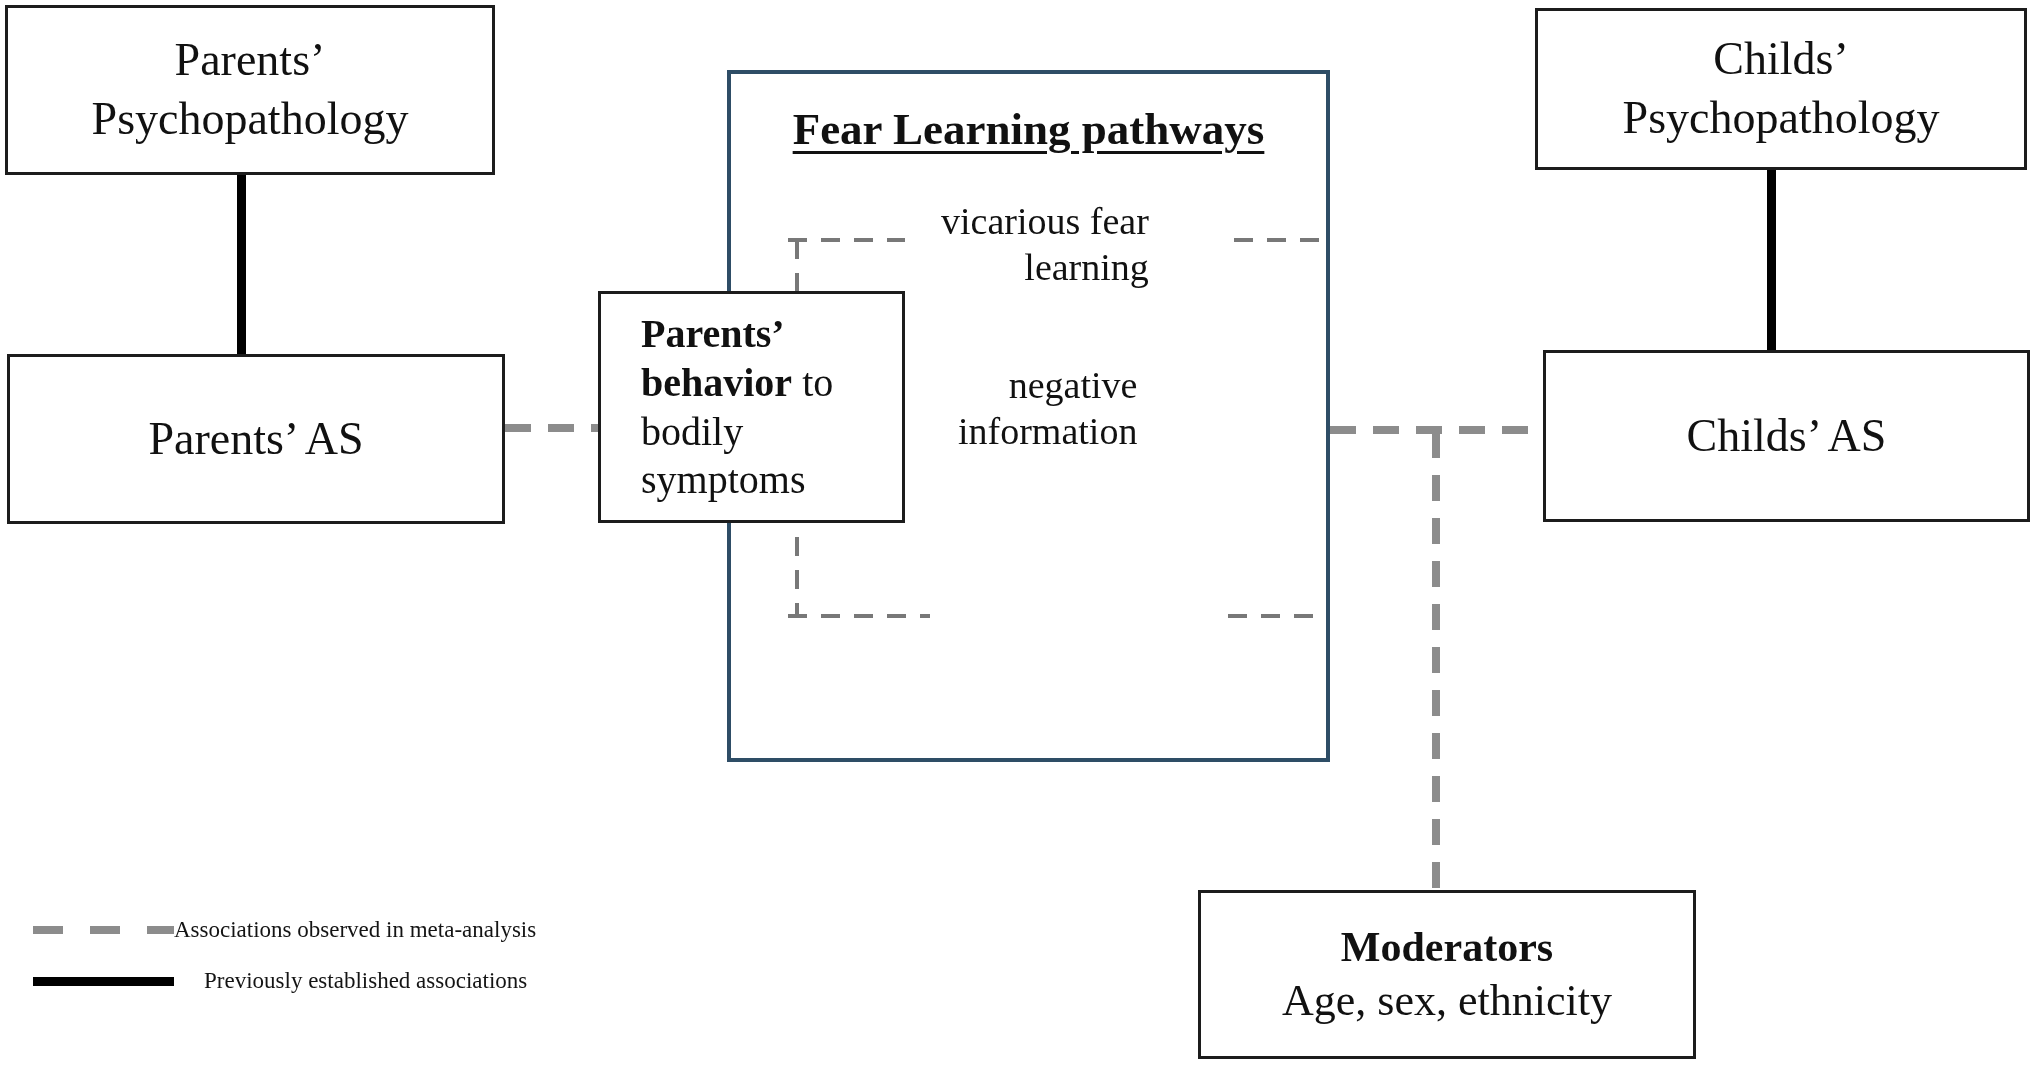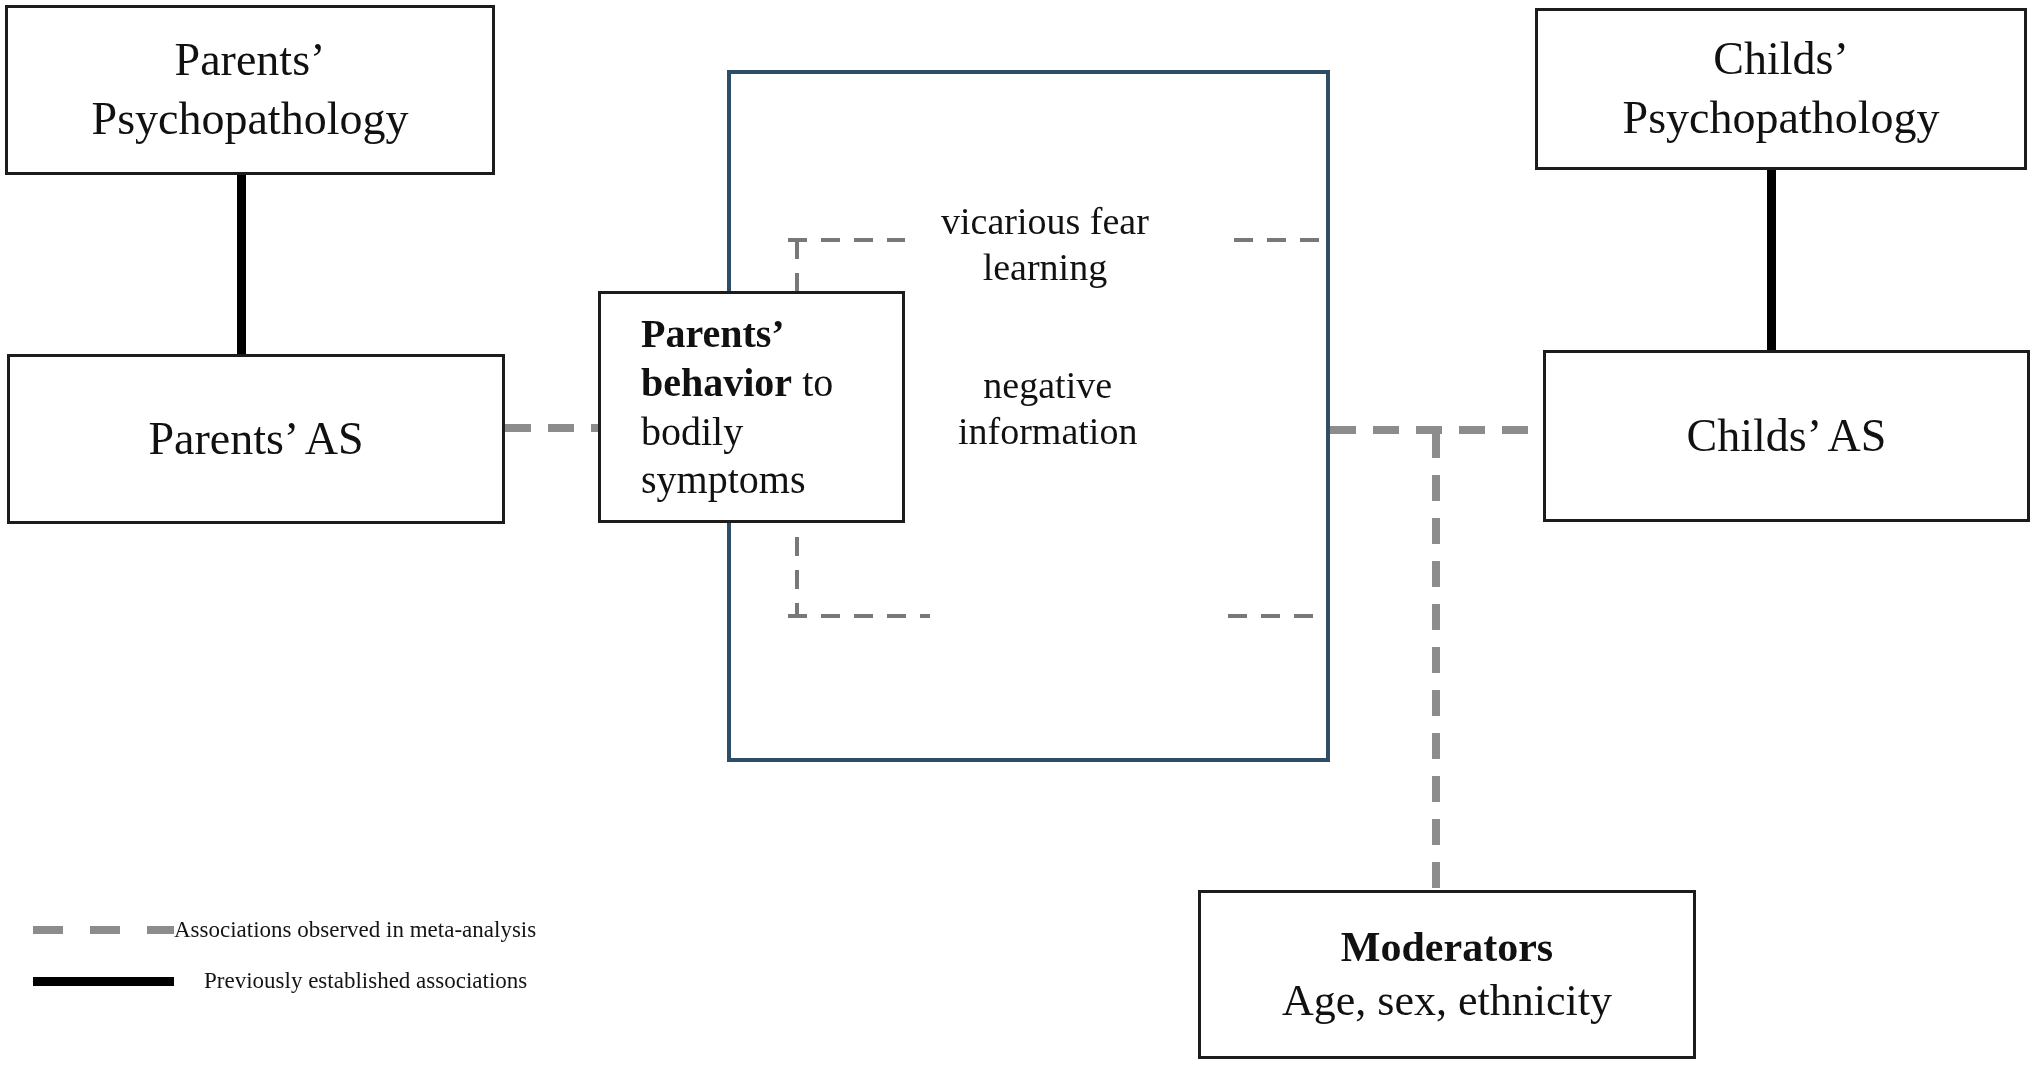--- a/index.html
+++ b/index.html
@@ -15,21 +15,21 @@
   }
   .fear-box {
     position:absolute; background:#ffffff; border:4px solid var(--accent,#2e4d66);
     box-sizing:border-box;
   }
   .fear-title {
     position:absolute; text-align:center; font-weight:bold; font-size:45px;
     text-decoration:underline; text-decoration-thickness:3px; text-underline-offset:7px;
   }
   .pathway {
-    position:absolute; font-size:38px; line-height:1.22; text-align:center;
+    position:absolute; font-size:38px; line-height:1.22; text-align:right;
     white-space:pre-line;
   }
   .behavior-text {
     font-size:40px; line-height:1.22; text-align:left; width:232px;
   }
   .dash-h { position:absolute; height:8px;
     background:repeating-linear-gradient(90deg, var(--dash,#8c8c8c) 0 26px, transparent 26px 43px); }
   .dash-v { position:absolute; width:8px;
     background:repeating-linear-gradient(180deg, var(--dash,#8c8c8c) 0 26px, transparent 26px 43px); }
   .tdash-h { position:absolute; height:4px;
@@ -45,20 +45,21 @@
   .mod-title { font-weight:bold; font-size:42px; }
   .mod-sub { font-size:44px; }
   .bold-seg { font-weight:bold; }
 </style>
 </head>
 <body>
 
 <div class="canvas">
 
   <div class="fear-box" style="left:727px; top:70px; width:603px; height:692px;"></div>
+  <div class="fear-title" style="left:727px; top:103px; width:603px;">Fear Learning pathways</div>
 
   <div class="tdash-h" style="left:788px; top:238px; width:117px;"></div>
   <div class="tdash-v" style="left:795px; top:240px; height:378px;"></div>
   <div class="tdash-h" style="left:788px; top:614px; width:142px;"></div>
   <div class="tdash-h" style="left:1234px; top:238px; width:94px;"></div>
   <div class="tdash-h" style="left:1228px; top:614px; width:99px;"></div>
 
   <div class="pathway" style="left:941px; top:198px;">vicarious fear
 learning</div>
   <div class="pathway" style="left:958px; top:362px;">negative

